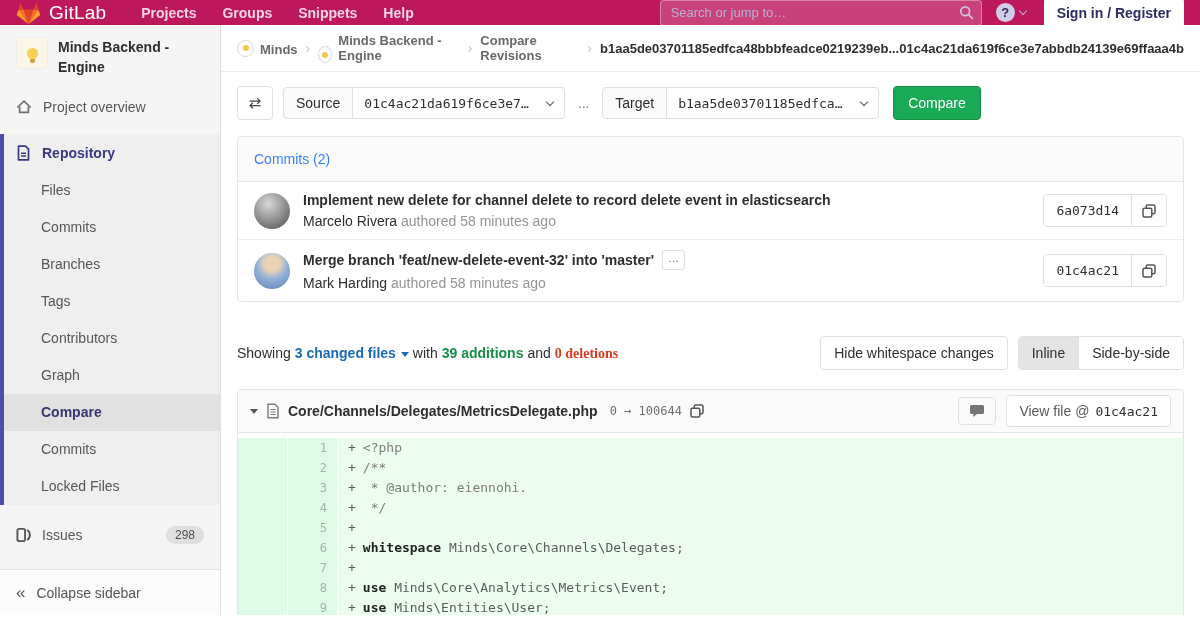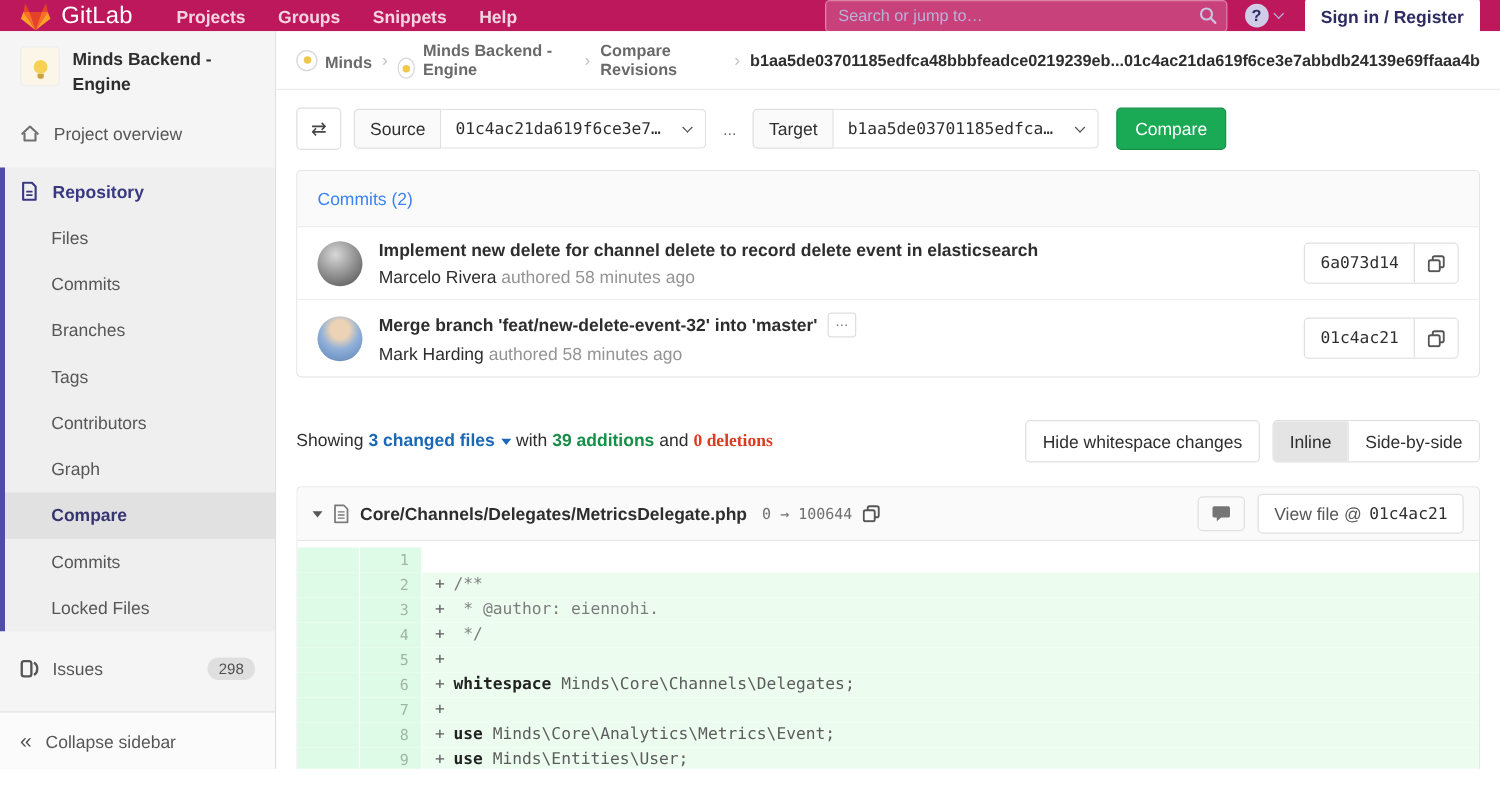--- a/index.html
+++ b/index.html
@@ -367,20 +367,21 @@
             <span>View file @</span>
             <span class="view-sha">01c4ac21</span>
           </button>
         </div>
       </div>
 
       <div class="diff-table">
         <div class="diff-row comment-row">
           <span class="old-num"></span>
           <span class="new-num">1</span>
+          <span class="code-cell"><span class="sign">+</span><span class="kw"></span><span class="code-text">&lt;?php</span></span>
         </div>
         <div class="diff-row comment-row">
           <span class="old-num"></span>
           <span class="new-num">2</span>
           <span class="code-cell"><span class="sign">+</span><span class="kw"></span><span class="code-text">/**</span></span>
         </div>
         <div class="diff-row comment-row">
           <span class="old-num"></span>
           <span class="new-num">3</span>
           <span class="code-cell"><span class="sign">+</span><span class="kw"></span><span class="code-text"> * @author: eiennohi.</span></span>

